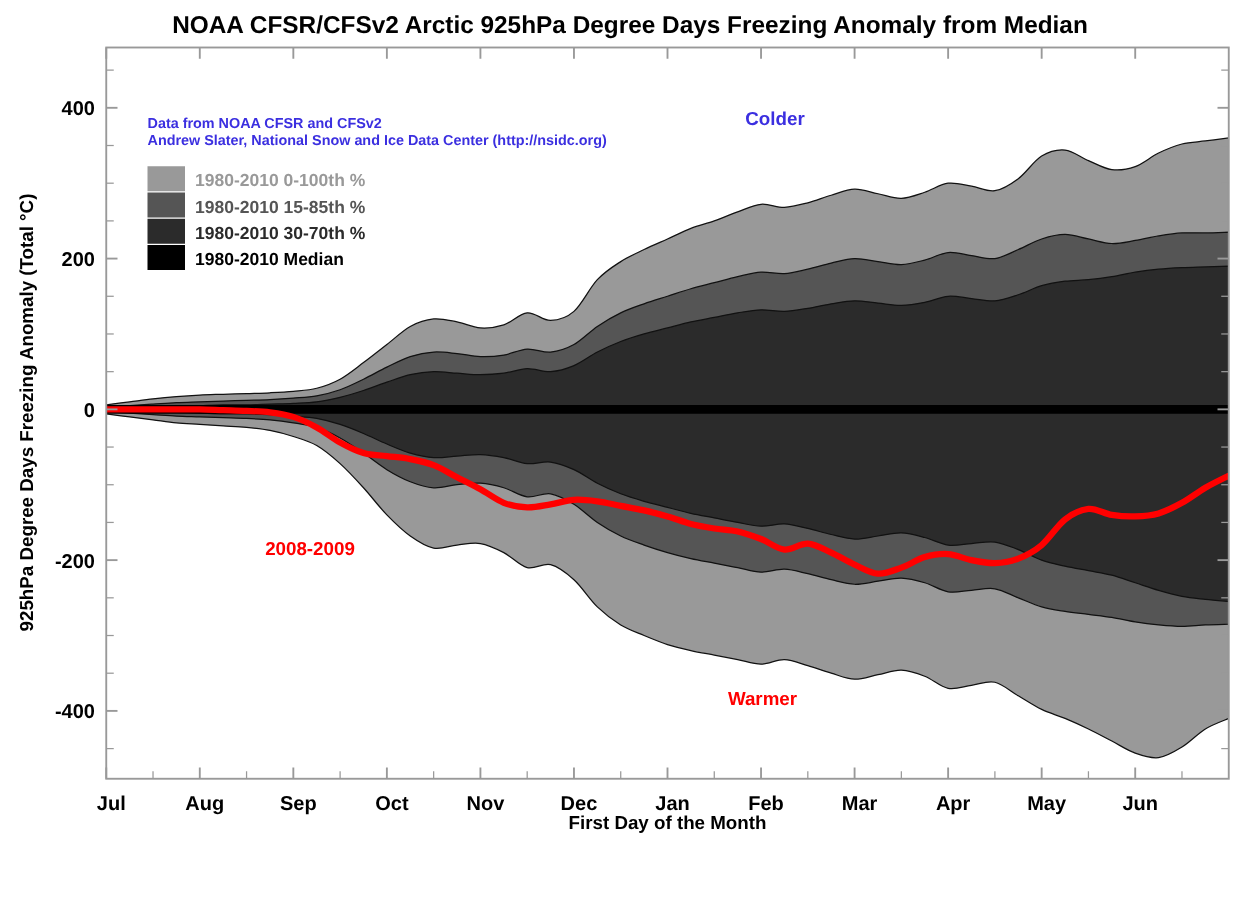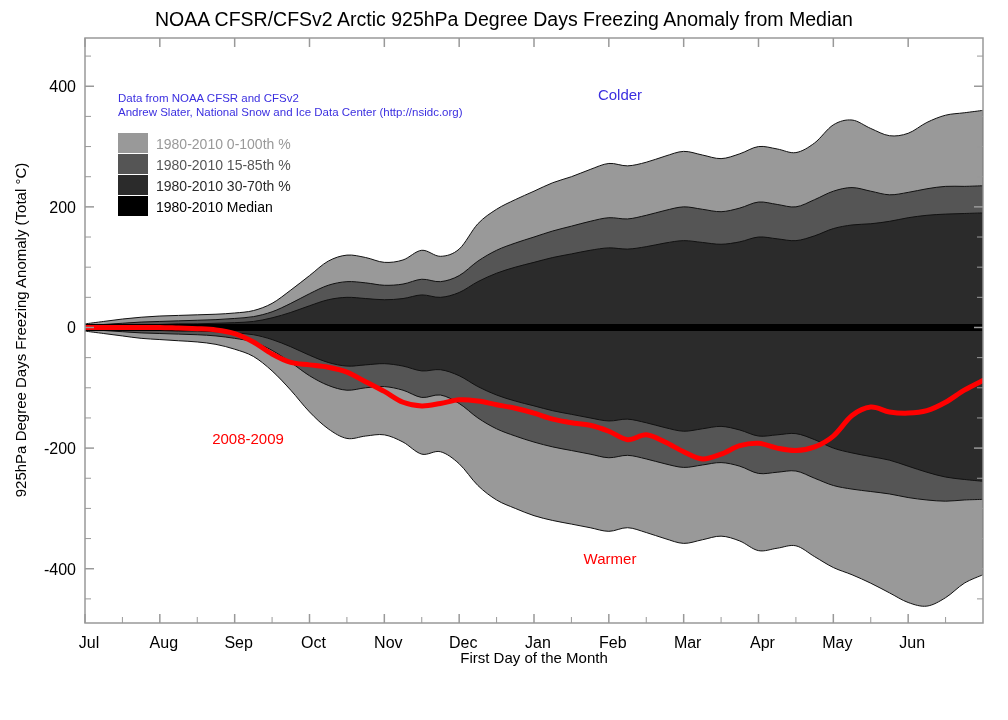--- a/index.html
+++ b/index.html
@@ -1,21 +1,21 @@
 <!DOCTYPE html>
 <html><head>
 <meta charset="utf-8">
 <style>
   html,body{margin:0;padding:0;}
   body{
     width:1008px;height:720px;background:#ffffff;
     font-family:"Liberation Sans", sans-serif;
     overflow:hidden;
   }
-  #chart-root{position:relative;width:1008px;height:720px;}
+  #chart-root{position:relative;width:1008px;height:720px;font-weight:bold;}
   svg{display:block;}
   .ttl{font-size:19.5px;fill:#000;}
   .axttl{font-size:15px;fill:#000;}
   .tick{font-size:16px;fill:#000;}
   .note{font-size:11.5px;fill:#3b2fe0;}
   .legtxt{font-size:14px;}
   .anno{font-size:15px;}
 </style>
 </head>
 <body>

